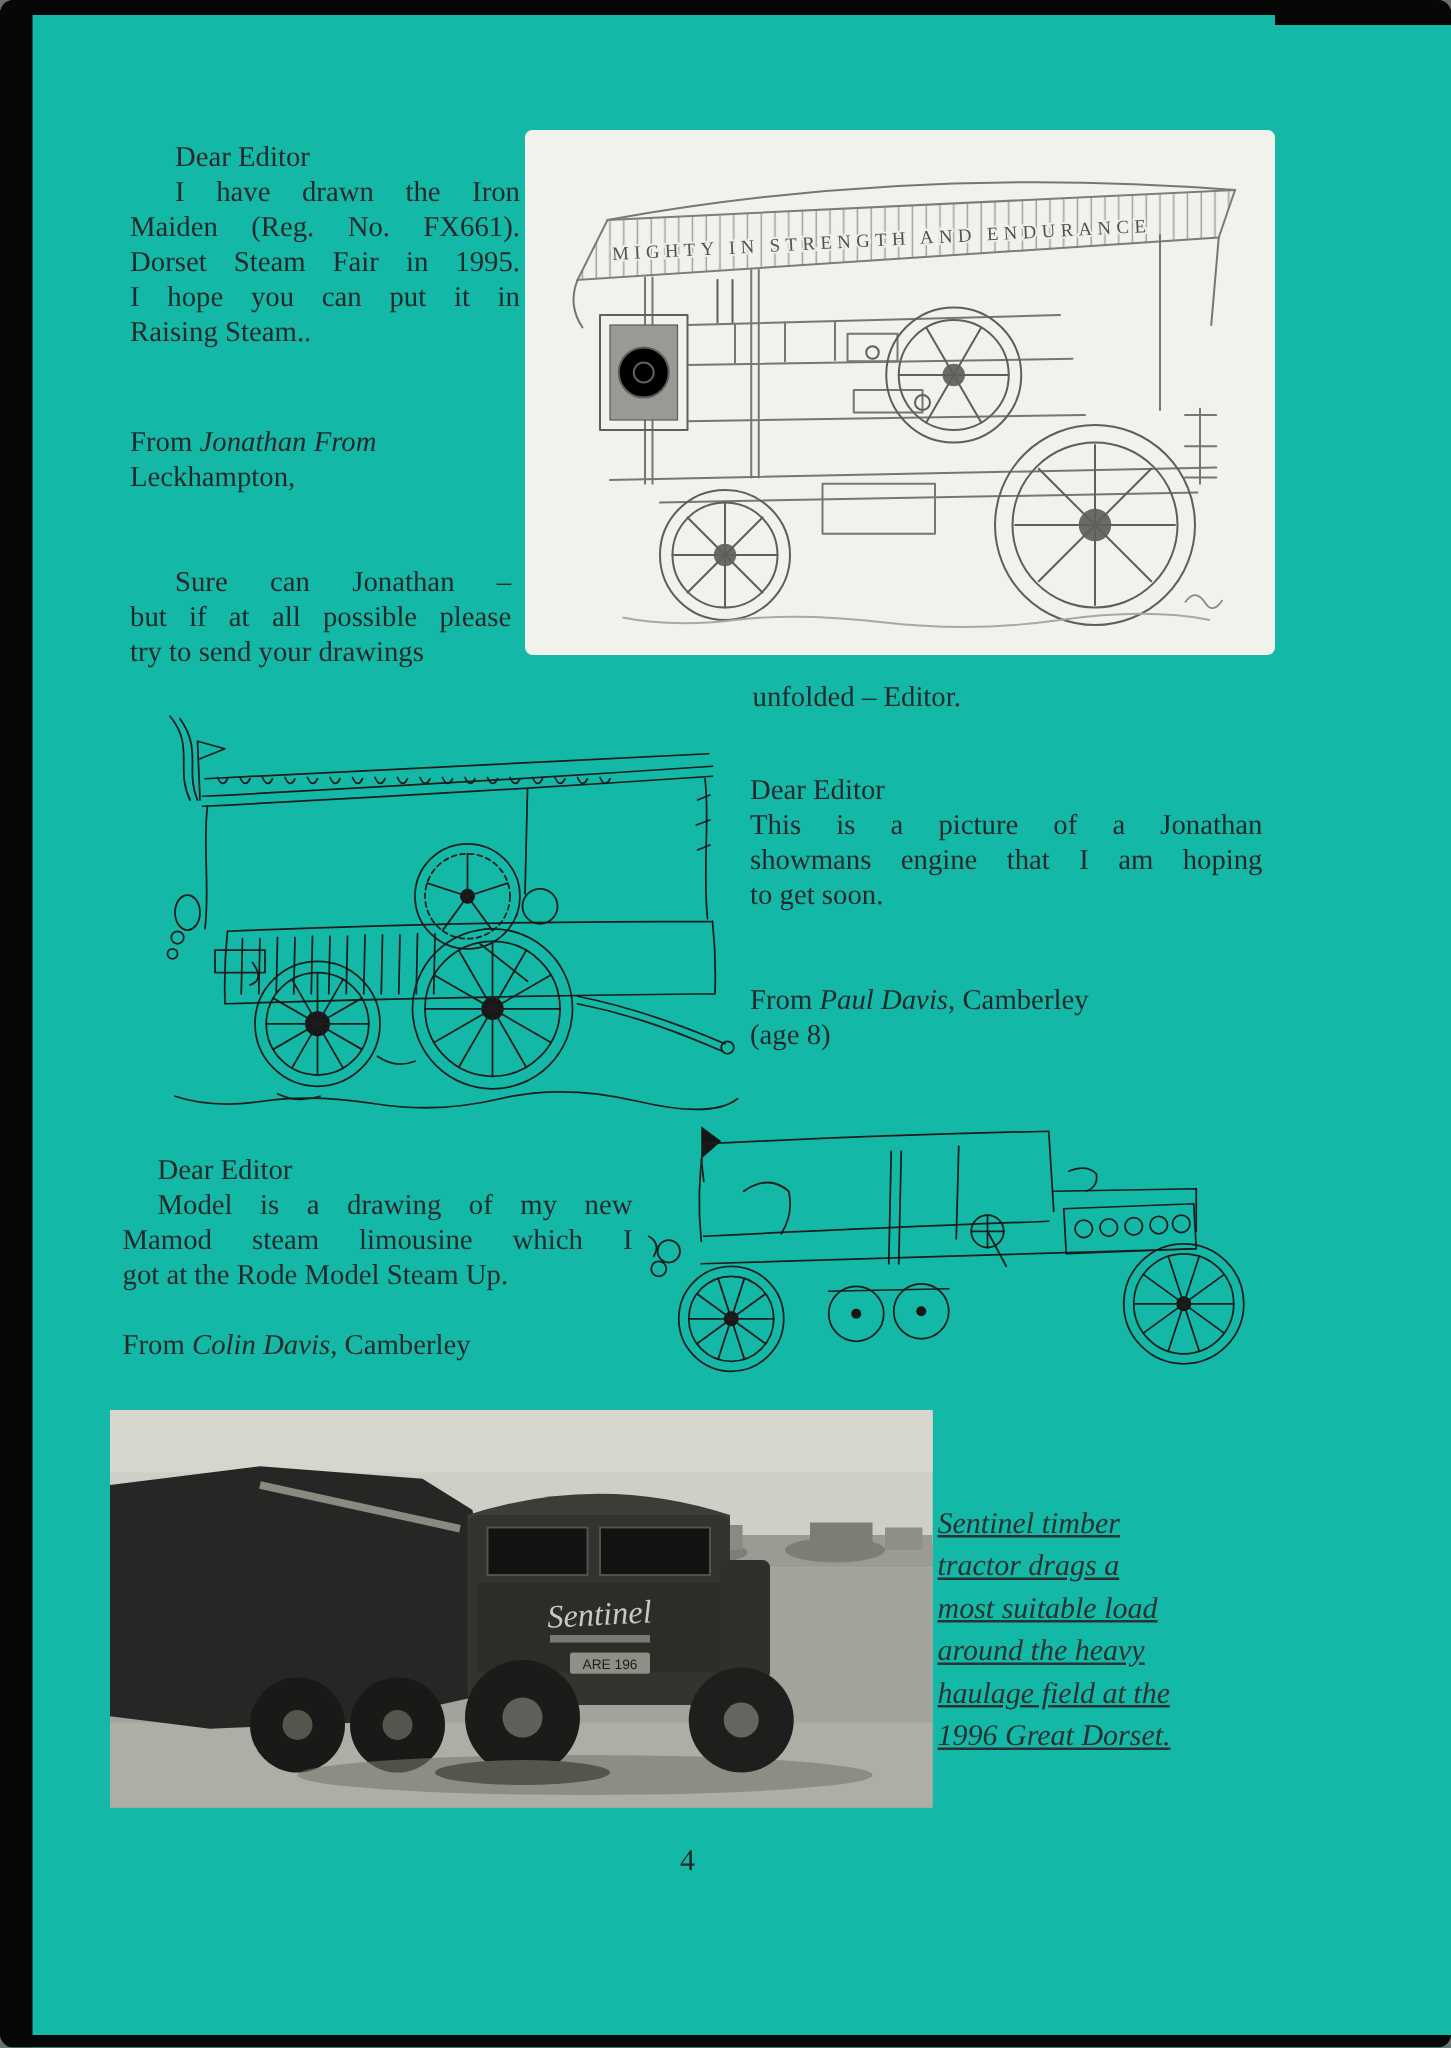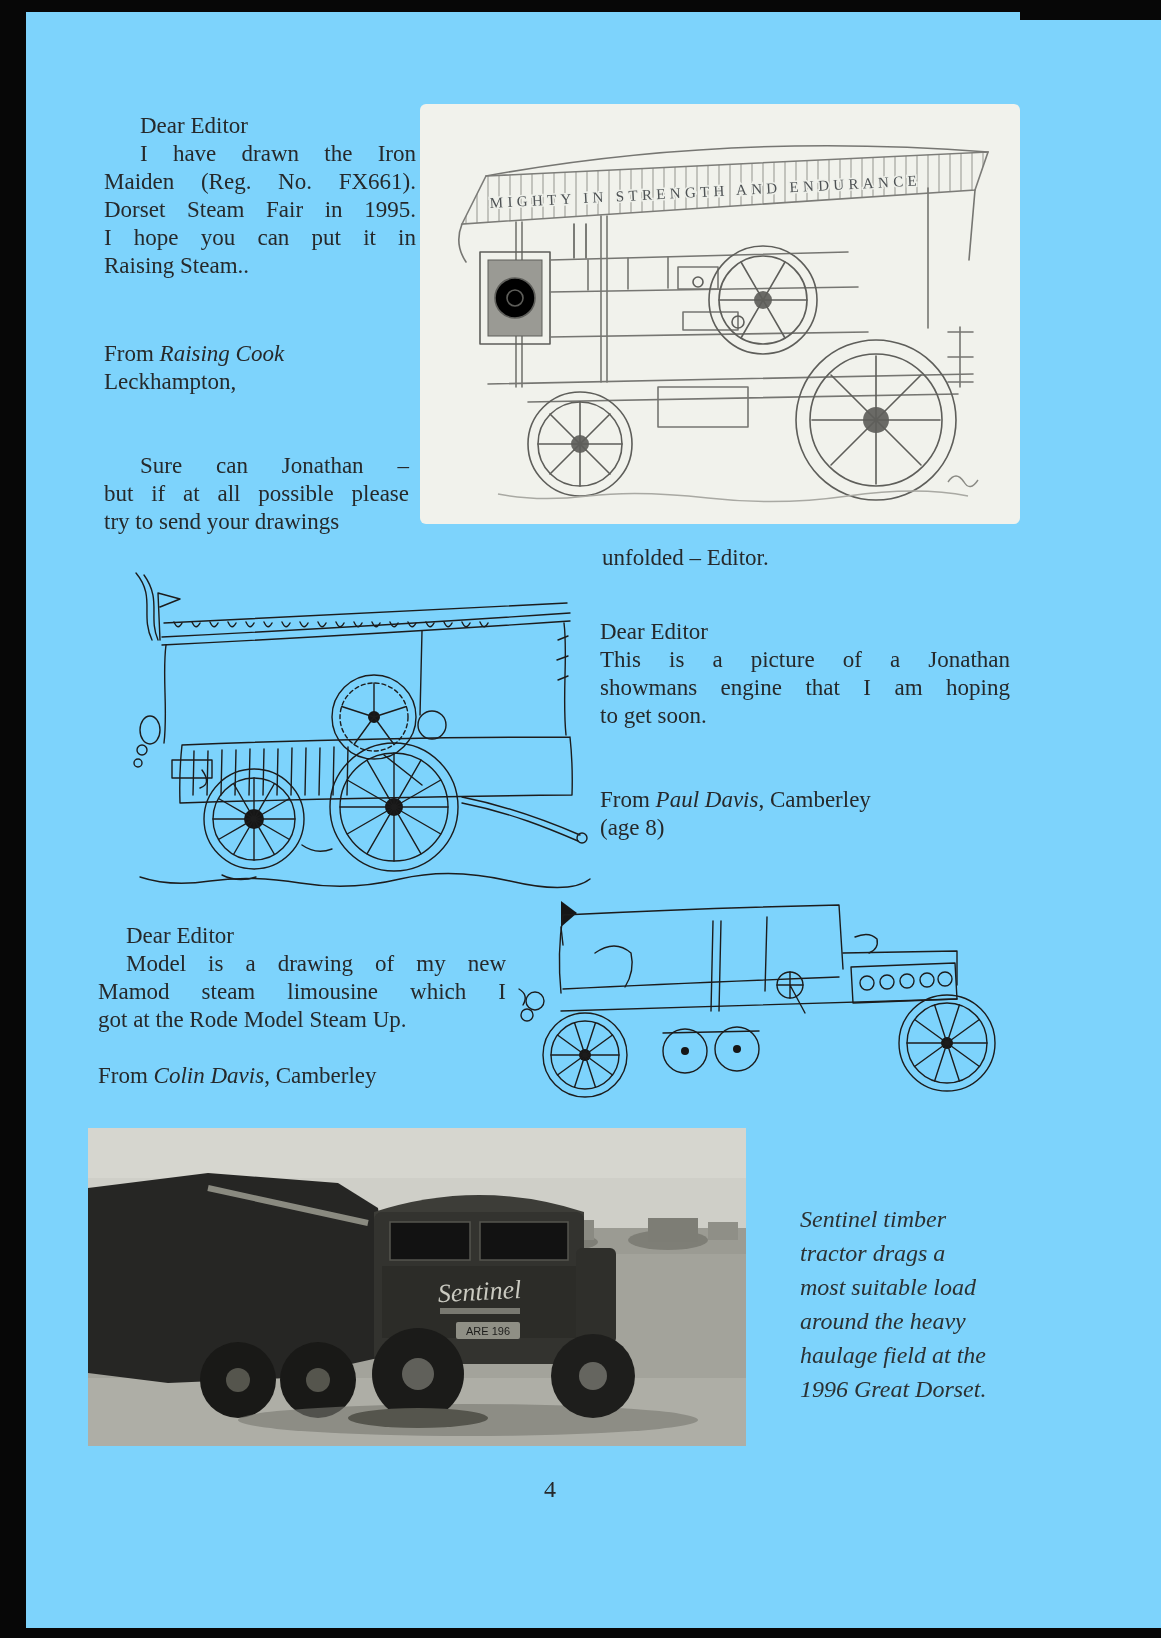--- a/index.html
+++ b/index.html
@@ -1,21 +1,22 @@
 <!DOCTYPE html>
 <html><head>
 <meta charset="utf-8">
 <style>
   * { box-sizing: border-box; }
   html,body { margin:0; padding:0; background:#6e6e6e; }
   .page {
     position:relative; width:1161px; height:1638px;
-    background:#7dd3fc; overflow:hidden;
+    background:#14b8a6; overflow:hidden;
     font-family:"Liberation Serif","DejaVu Serif",serif;
     color:#26292b;
+    border-radius:11px;
   }
   .edge { position:absolute; background:#070707; }
   .paper-light { position:absolute; background:#f1f2ec; border-radius:6px; }
   .tblock { position:absolute; font-size:23px; line-height:28px; }
   .ln { min-height:28px; }
   .j { text-align:justify; text-align-last:justify; }
   .ind36 { padding-left:36px; }
   .ind28 { padding-left:28px; }
   .it { font-style:italic; }
   .caption { position:absolute; font-style:italic; font-size:24px; line-height:34px; color:#2b3133; }
@@ -41,21 +42,21 @@
   <div class="tblock" style="left:104px;top:112px;width:312px;">
     <div class="ln ind36">Dear Editor</div>
     <div class="ln ind36 j">I have drawn the Iron</div>
     <div class="ln j">Maiden (Reg. No. FX661).</div>
     <div class="ln j">Dorset Steam Fair in 1995.</div>
     <div class="ln j">I hope you can put it in</div>
     <div class="ln">Raising Steam..</div>
   </div>
 
   <div class="tblock" style="left:104px;top:340px;width:320px;">
-    <div class="ln"><span>From </span><span class="it">Raising Cook</span></div>
+    <div class="ln"><span>From </span><span class="it">Jonathan From</span></div>
     <div class="ln">Leckhampton,</div>
   </div>
 
   <div class="tblock" style="left:104px;top:452px;width:305px;">
     <div class="ln ind36 j">Sure can Jonathan –</div>
     <div class="ln j">but if at all possible please</div>
     <div class="ln">try to send your drawings</div>
   </div>
 
   <div class="tblock" style="left:602px;top:544px;width:320px;">
@@ -282,21 +283,21 @@
       <rect x="368" y="194" width="64" height="17" rx="2" fill="#8f8f85"></rect>
       <text x="400" y="207" text-anchor="middle" font-size="11" fill="#1d1d1b" font-family="Liberation Sans, sans-serif">ARE 196</text>
       <circle cx="330" cy="246" r="46" fill="#1b1b19"></circle>
       <circle cx="330" cy="246" r="16" fill="#60605a"></circle>
       <circle cx="505" cy="248" r="42" fill="#1e1e1c"></circle>
       <circle cx="505" cy="248" r="14" fill="#65655f"></circle>
       <ellipse cx="330" cy="290" rx="70" ry="10" fill="#55554d"></ellipse>
     </g>
   </svg>
 
-  <div class="caption" style="left:800px;top:1202px;width:240px;">
+  <div class="caption" style="left:750px;top:1202px;width:240px;text-decoration:underline;">
     <div class="ln">Sentinel timber</div>
     <div class="ln">tractor drags a</div>
     <div class="ln">most suitable load</div>
     <div class="ln">around the heavy</div>
     <div class="ln">haulage field at the</div>
     <div class="ln">1996 Great Dorset.</div>
   </div>
 
   <div class="pagenum" style="left:0;top:1476px;width:1100px;">4</div>
 

